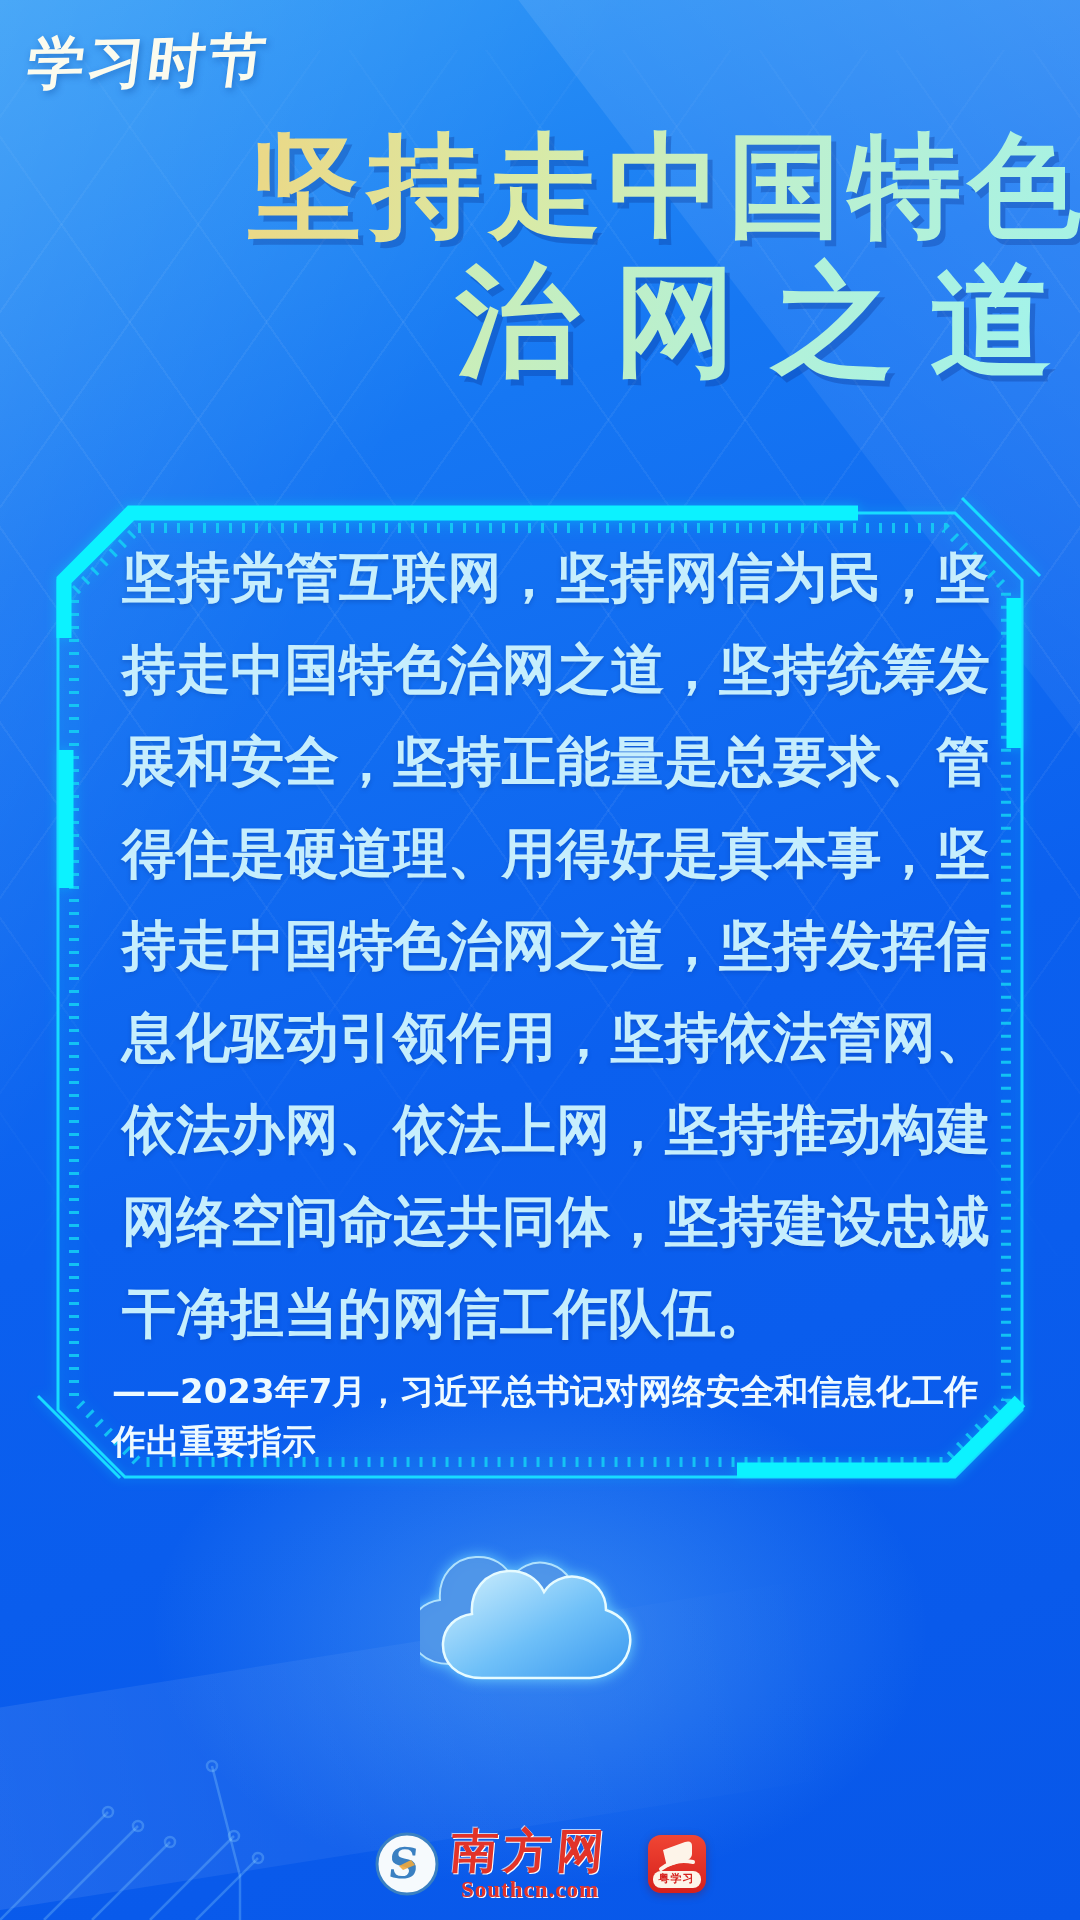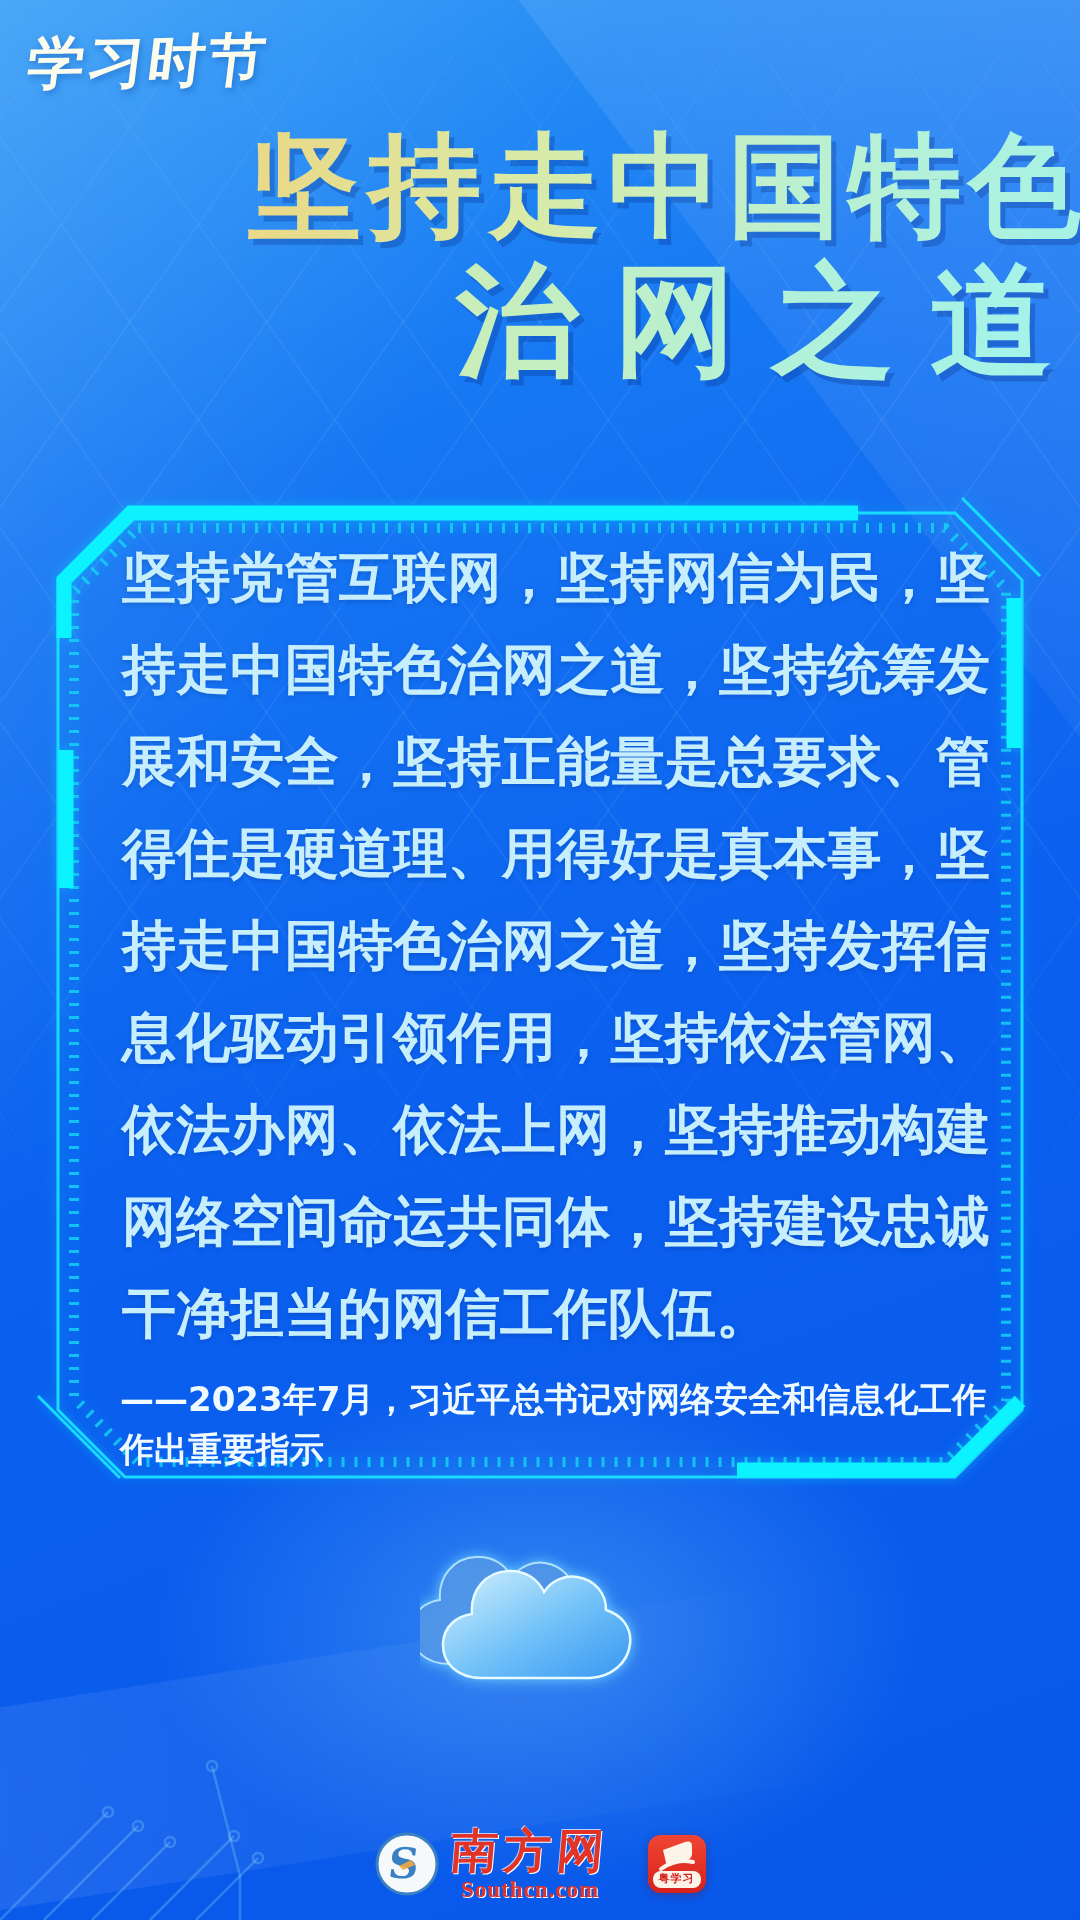--- a/index.html
+++ b/index.html
@@ -60,21 +60,21 @@
   
   .frame{position:absolute;left:0;top:0;z-index:1;filter:drop-shadow(0 0 6px rgba(0,220,255,.45));}
 
   .quote{
     position:absolute;left:122px;top:532px;width:868px;margin:0;z-index:2;
     font-size:54px;font-weight:700;line-height:92px;color:#c6eefd;
     text-align:justify;text-justify:inter-character;
     text-shadow:0 2px 4px rgba(5,40,120,.25);
   }
   .attribution{
-    position:absolute;left:112px;top:1366px;width:892px;margin:8px;z-index:2;
+    position:absolute;left:112px;top:1366px;width:892px;margin:0;z-index:2;
     font-size:34px;font-weight:700;line-height:50px;color:#eefaff;
   }
 
   .cloud{position:absolute;left:420px;top:1532px;z-index:2;}
 
   
   .footer{
     position:absolute;left:0;top:1812px;width:1080px;height:104px;z-index:2;
     display:flex;justify-content:center;align-items:center;gap:38px;
   }

